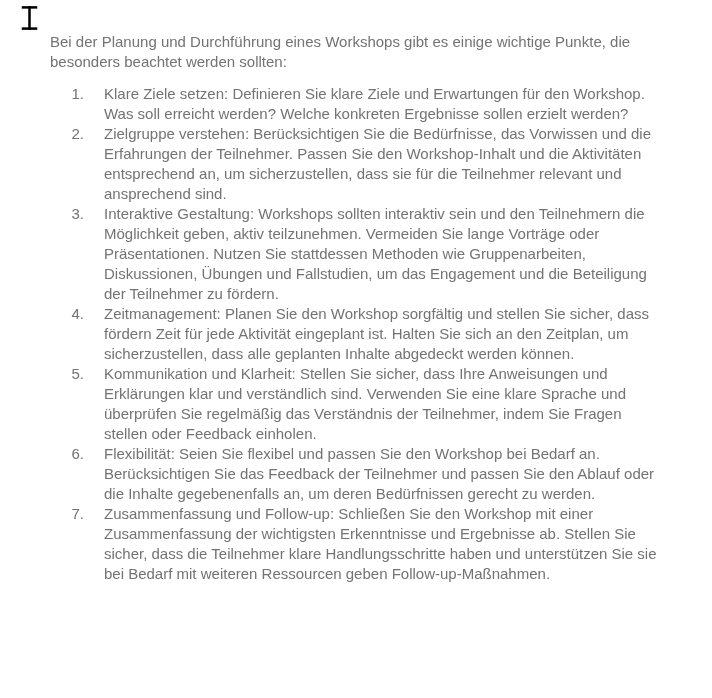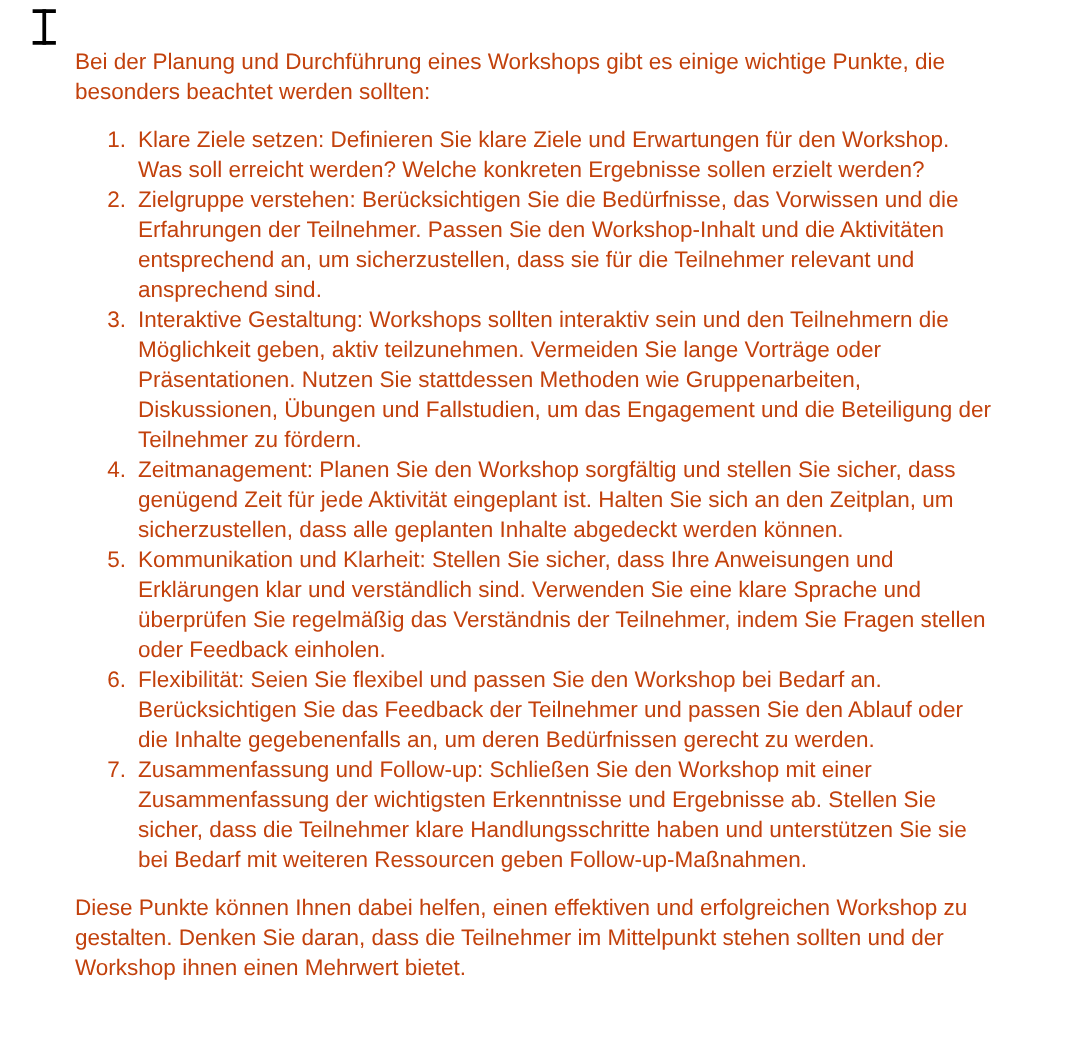--- a/index.html
+++ b/index.html
@@ -7,21 +7,21 @@
     padding: 0;
     background: #ffffff;
   }
   .page {
     position: relative;
     width: 712px;
     height: 698px;
     background: #ffffff;
     overflow: hidden;
     font-family: "Liberation Sans", sans-serif;
-    color: #c2410c;
+    color: #737373;
   }
   .ibeam {
     position: absolute;
     left: 21px;
     top: 5px;
     width: 17px;
     height: 26px;
   }
   .content {
     position: absolute;
@@ -43,21 +43,21 @@
     align-items: flex-start;
   }
   .list-num {
     flex: 0 0 34px;
     width: 34px;
     text-align: right;
     white-space: nowrap;
   }
   .list-text {
     flex: 1 1 auto;
-    margin-left: 8px;
+    margin-left: 20px;
   }
   .closing {
     margin: 0;
   }
 </style>
 </head>
 <body>
 
 <div class="page">
 
@@ -83,32 +83,31 @@
       <div class="list-row">
         <span class="list-num">2.</span>
         <span class="list-text">Zielgruppe verstehen: Berücksichtigen Sie die Bedürfnisse, das Vorwissen und die Erfahrungen der Teilnehmer. Passen Sie den Workshop-Inhalt und die Aktivitäten entsprechend an, um sicherzustellen, dass sie für die Teilnehmer relevant und ansprechend sind.</span>
       </div>
       <div class="list-row">
         <span class="list-num">3.</span>
         <span class="list-text">Interaktive Gestaltung: Workshops sollten interaktiv sein und den Teilnehmern die Möglichkeit geben, aktiv teilzunehmen. Vermeiden Sie lange Vorträge oder Präsentationen. Nutzen Sie stattdessen Methoden wie Gruppenarbeiten, Diskussionen, Übungen und Fallstudien, um das Engagement und die Beteiligung der Teilnehmer zu fördern.</span>
       </div>
       <div class="list-row">
         <span class="list-num">4.</span>
-        <span class="list-text">Zeitmanagement: Planen Sie den Workshop sorgfältig und stellen Sie sicher, dass genügend Zeit für jede Aktivität eingeplant ist. Halten Sie sich an den Zeitplan, um sicherzustellen, dass alle geplanten Inhalte abgedeckt werden können.</span>
+        <span class="list-text">Zeitmanagement: Planen Sie den Workshop sorgfältig und stellen Sie sicher, dass fördern Zeit für jede Aktivität eingeplant ist. Halten Sie sich an den Zeitplan, um sicherzustellen, dass alle geplanten Inhalte abgedeckt werden können.</span>
       </div>
       <div class="list-row">
         <span class="list-num">5.</span>
         <span class="list-text">Kommunikation und Klarheit: Stellen Sie sicher, dass Ihre Anweisungen und Erklärungen klar und verständlich sind. Verwenden Sie eine klare Sprache und überprüfen Sie regelmäßig das Verständnis der Teilnehmer, indem Sie Fragen stellen oder Feedback einholen.</span>
       </div>
       <div class="list-row">
         <span class="list-num">6.</span>
         <span class="list-text">Flexibilität: Seien Sie flexibel und passen Sie den Workshop bei Bedarf an. Berücksichtigen Sie das Feedback der Teilnehmer und passen Sie den Ablauf oder die Inhalte gegebenenfalls an, um deren Bedürfnissen gerecht zu werden.</span>
       </div>
       <div class="list-row">
         <span class="list-num">7.</span>
         <span class="list-text">Zusammenfassung und Follow-up: Schließen Sie den Workshop mit einer Zusammenfassung der wichtigsten Erkenntnisse und Ergebnisse ab. Stellen Sie sicher, dass die Teilnehmer klare Handlungsschritte haben und unterstützen Sie sie bei Bedarf mit weiteren Ressourcen geben Follow-up-Maßnahmen.</span>
       </div>
     </div>
 
-    <p class="closing">Diese Punkte können Ihnen dabei helfen, einen effektiven und erfolgreichen Workshop zu gestalten. Denken Sie daran, dass die Teilnehmer im Mittelpunkt stehen sollten und der Workshop ihnen einen Mehrwert bietet.</p>
 
   </div>
 </div>
 
 </body></html>

